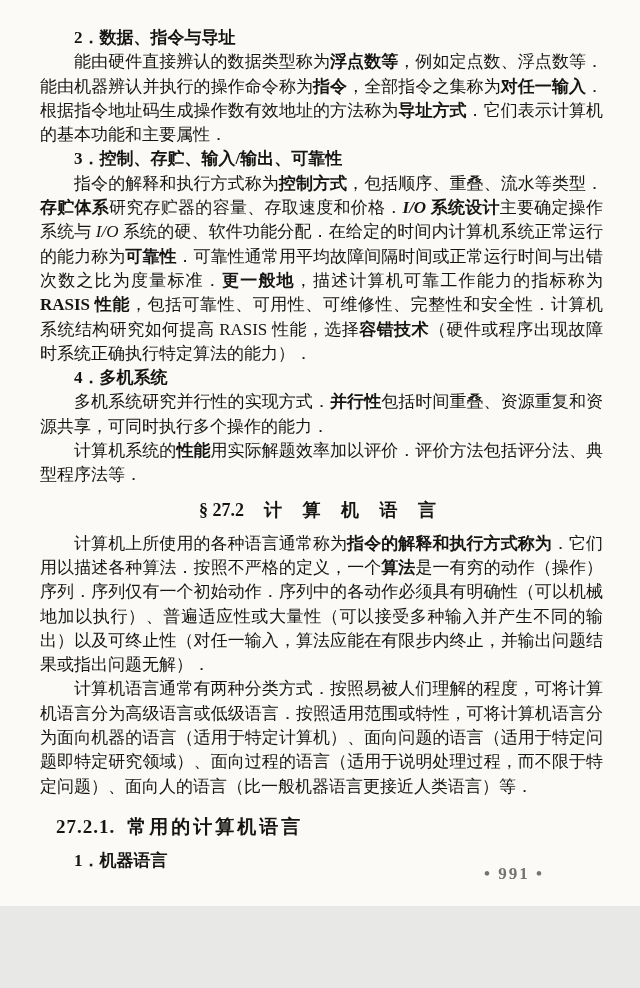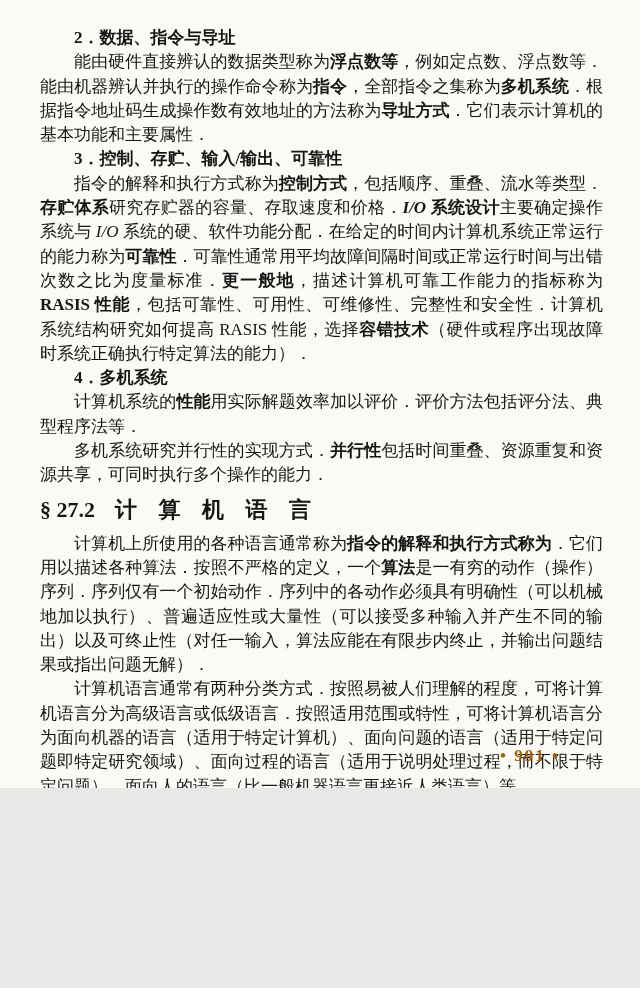--- a/index.html
+++ b/index.html
@@ -3,21 +3,21 @@
 <meta charset="utf-8">
 <style>
   html,body{margin:0;padding:0;}
   body{
     width:640px;height:988px;
     background:#e8e8e6;
     font-family:"Liberation Serif","DejaVu Serif",serif;
   }
   .page{
     position:relative;
-    width:640px;height:788px;
+    width:640px;height:906px;
     background:#fbfaf7;
     color:#171514;
     overflow:hidden;
   }
   .content{
     position:absolute;
     left:40px;top:26px;width:563px;
   }
   .block{
     font-size:17px;
@@ -25,62 +25,62 @@
     text-align:justify;
     margin:0;
   }
   .para{ text-indent:2em; }
   .list-heading{
     text-indent:2em;
     font-weight:bold;
     text-align:left;
   }
   .section-title{
-    text-align:left;
+    text-align:center;
     font-weight:bold;
-    font-size:22px;
+    font-size:18px;
     line-height:30px;
     margin:7px 0 7px 0;
     text-indent:0;
   }
   .sub-title{
     font-weight:bold;
     font-size:19px;
     line-height:26px;
     margin:15px 0 9px 16px;
     text-align:left;
     text-indent:0;
     letter-spacing:1px;
   }
   .b{ font-weight:bold; }
   .i{ font-style:italic; }
   .sp-wide{ letter-spacing:8px; margin-left:20px; }
   .sp{ letter-spacing:3px; margin-left:12px; }
   .page-number{
     position:absolute;
-    right:80px;
+    right:96px;
     bottom:22px;
     font-size:17px;
     font-weight:bold;
     letter-spacing:2px;
-    color:#a16207;
+    color:#737373;
   }
 </style>
 </head>
 <body>
 
 <div class="page">
   <div class="content">
       <div class="block list-heading"><span>2．数据、指令与导址</span></div>
-      <div class="block para"><span>能由硬件直接辨认的数据类型称为</span><span class="b">浮点数等</span><span>，例如定点数、浮点数等．能由机器辨认并执行的操作命令称为</span><span class="b">指令</span><span>，全部指令之集称为</span><span class="b">多机系统</span><span>．根据指令地址码生成操作数有效地址的方法称为</span><span class="b">导址方式</span><span>．它们表示计算机的基本功能和主要属性．</span></div>
+      <div class="block para"><span>能由硬件直接辨认的数据类型称为</span><span class="b">浮点数等</span><span>，例如定点数、浮点数等．能由机器辨认并执行的操作命令称为</span><span class="b">指令</span><span>，全部指令之集称为</span><span class="b">对任一输入</span><span>．根据指令地址码生成操作数有效地址的方法称为</span><span class="b">导址方式</span><span>．它们表示计算机的基本功能和主要属性．</span></div>
       <div class="block list-heading"><span>3．控制、存贮、输入/输出、可靠性</span></div>
       <div class="block para"><span>指令的解释和执行方式称为</span><span class="b">控制方式</span><span>，包括顺序、重叠、流水等类型．</span><span class="b">存贮体系</span><span>研究存贮器的容量、存取速度和价格．</span><span class="b i">I/O </span><span class="b">系统设计</span><span>主要确定操作系统与 </span><span class="i">I/O</span><span> 系统的硬、软件功能分配．在给定的时间内计算机系统正常运行的能力称为</span><span class="b">可靠性</span><span>．可靠性通常用平均故障间隔时间或正常运行时间与出错次数之比为度量标准．</span><span class="b">更一般地</span><span>，描述计算机可靠工作能力的指标称为 </span><span class="b">RASIS 性能</span><span>，包括可靠性、可用性、可维修性、完整性和安全性．计算机系统结构研究如何提高 RASIS 性能，选择</span><span class="b">容错技术</span><span>（硬件或程序出现故障时系统正确执行特定算法的能力）．</span></div>
       <div class="block list-heading"><span>4．多机系统</span></div>
+      <div class="block para"><span>多机系统研究并行性的实现方式．</span><span class="b">并行性</span><span>包括时间重叠、资源重复和资源共享，可同时执行多个操作的能力．</span></div>
       <div class="block para"><span>计算机系统的</span><span class="b">性能</span><span>用实际解题效率加以评价．评价方法包括评分法、典型程序法等．</span></div>
-      <div class="block para"><span>多机系统研究并行性的实现方式．</span><span class="b">并行性</span><span>包括时间重叠、资源重复和资源共享，可同时执行多个操作的能力．</span></div>
       <div class="block section-title"><span>§ 27.2</span><span class="sp-wide">计 算 机 语 言</span></div>
       <div class="block para"><span>计算机上所使用的各种语言通常称为</span><span class="b">指令的解释和执行方式称为</span><span>．它们用以描述各种算法．按照不严格的定义，一个</span><span class="b">算法</span><span>是一有穷的动作（操作）序列．序列仅有一个初始动作．序列中的各动作必须具有明确性（可以机械地加以执行）、普遍适应性或大量性（可以接受多种输入并产生不同的输出）以及可终止性（对任一输入，算法应能在有限步内终止，并输出问题结果或指出问题无解）．</span></div>
       <div class="block para"><span>计算机语言通常有两种分类方式．按照易被人们理解的程度，可将计算机语言分为高级语言或低级语言．按照适用范围或特性，可将计算机语言分为面向机器的语言（适用于特定计算机）、面向问题的语言（适用于特定问题即特定研究领域）、面向过程的语言（适用于说明处理过程，而不限于特定问题）、面向人的语言（比一般机器语言更接近人类语言）等．</span></div>
       <div class="block sub-title"><span>27.2.1.</span><span class="sp">常用的计算机语言</span></div>
       <div class="block list-heading"><span>1．机器语言</span></div>
     </div>
   <div class="page-number">• 991 •</div>
 </div>
 
 </body></html>

